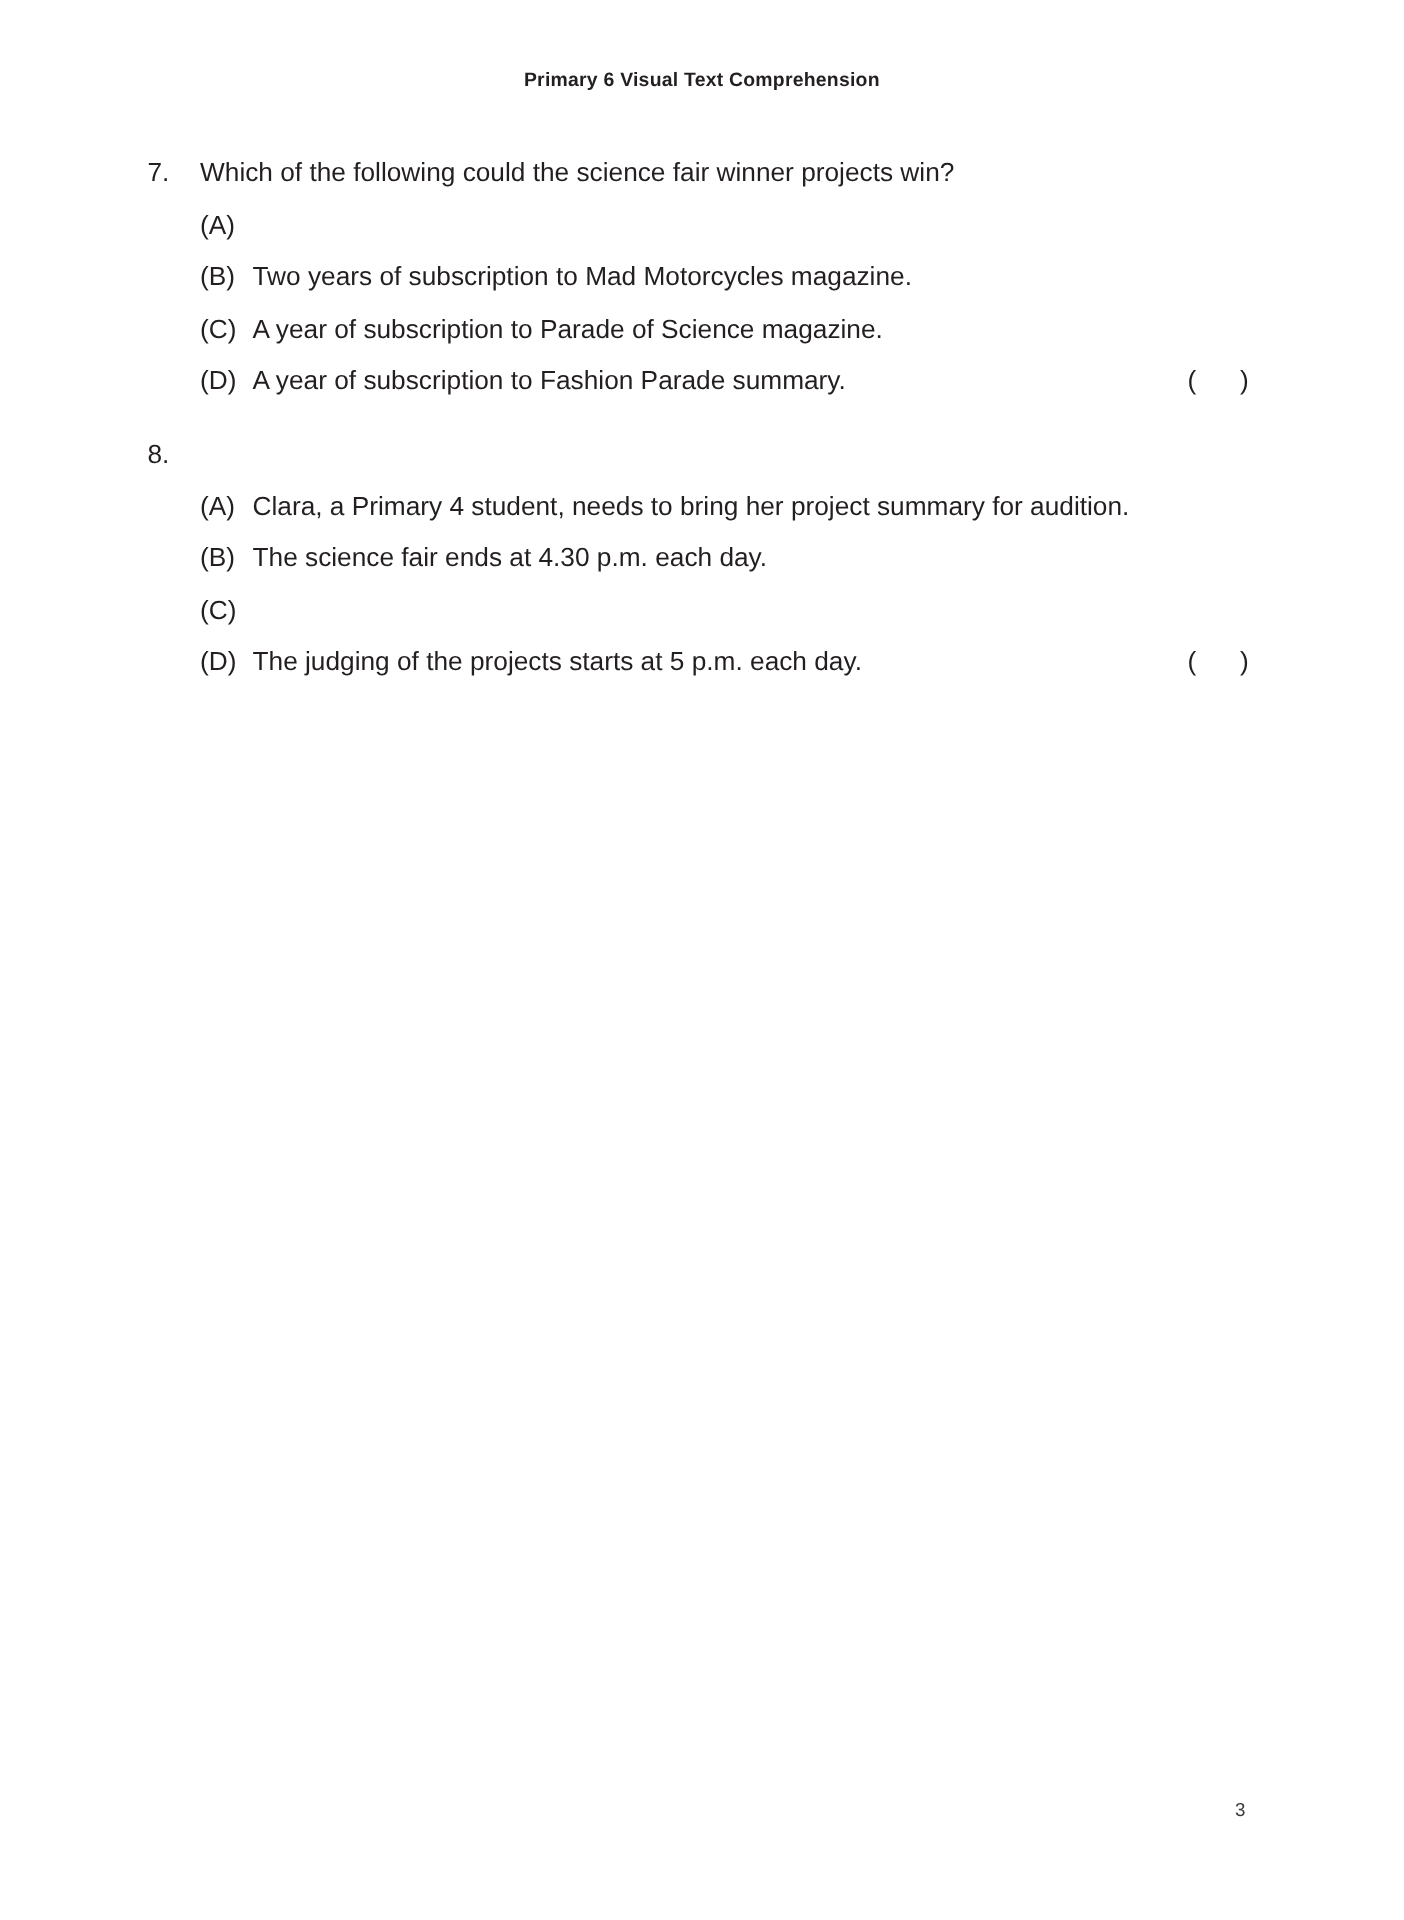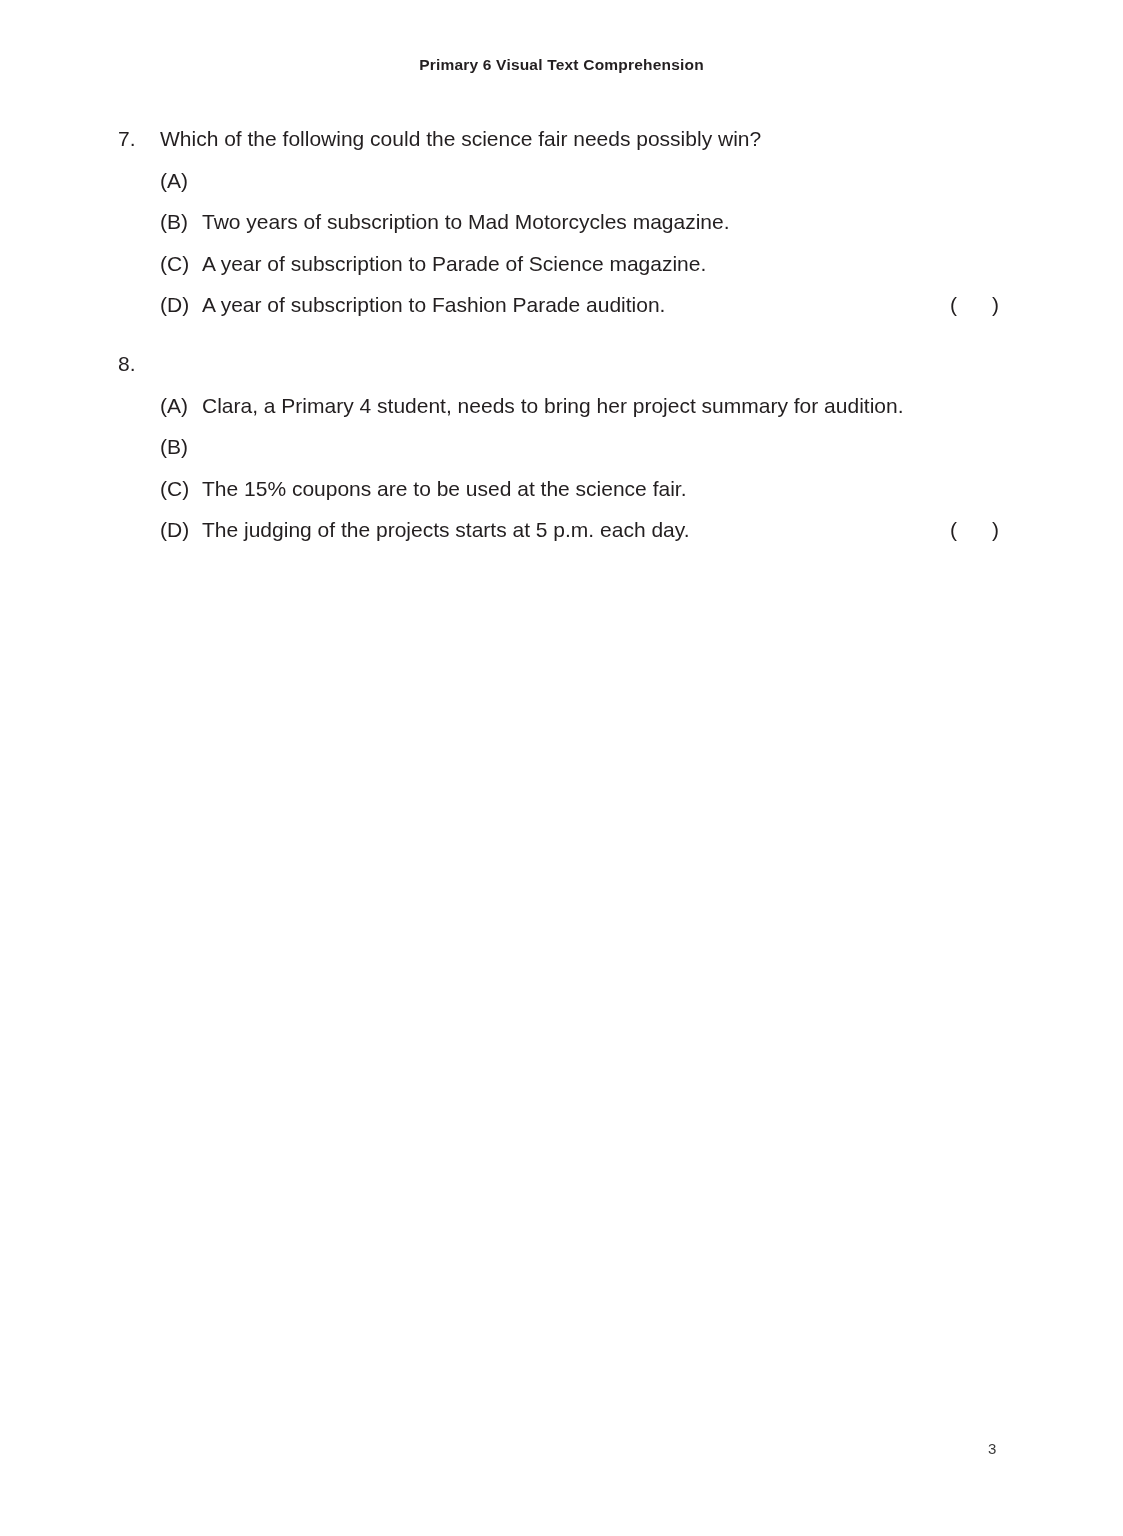--- a/index.html
+++ b/index.html
@@ -62,54 +62,54 @@
 </head>
 <body>
 
 <div class="page">
 
   <div class="header">Primary 6  Visual Text Comprehension</div>
 
   <div class="question-block qb-7">
     <div class="line">
       <span class="q-num">7.</span>
-      <span class="q-text">Which of the following could the science fair needs possibly win?</span>
+      <span class="q-text">Which of the following could the science fair winner projects win?</span>
     </div>
     <div class="line option">
       <span class="opt-label">(A)</span>
     </div>
     <div class="line option">
       <span class="opt-label">(B)</span>
       <span class="opt-text">Two years of subscription to Mad Motorcycles magazine.</span>
     </div>
     <div class="line option">
       <span class="opt-label">(C)</span>
       <span class="opt-text">A year of subscription to Parade of Science magazine.</span>
     </div>
     <div class="line option">
       <span class="opt-label">(D)</span>
-      <span class="opt-text">A year of subscription to Fashion Parade audition.</span>
+      <span class="opt-text">A year of subscription to Fashion Parade summary.</span>
       <span class="answer-brackets">(      )</span>
     </div>
   </div>
 
   <div class="question-block qb-8">
     <div class="line">
       <span class="q-num">8.</span>
     </div>
     <div class="line option">
       <span class="opt-label">(A)</span>
       <span class="opt-text">Clara, a Primary 4 student, needs to bring her project summary for audition.</span>
     </div>
     <div class="line option">
       <span class="opt-label">(B)</span>
+      <span class="opt-text">The science fair ends at 4.30 p.m. each day.</span>
     </div>
     <div class="line option">
       <span class="opt-label">(C)</span>
-      <span class="opt-text">The 15% coupons are to be used at the science fair.</span>
     </div>
     <div class="line option">
       <span class="opt-label">(D)</span>
       <span class="opt-text">The judging of the projects starts at 5 p.m. each day.</span>
       <span class="answer-brackets">(      )</span>
     </div>
   </div>
 
   <div class="page-number">3</div>
 

